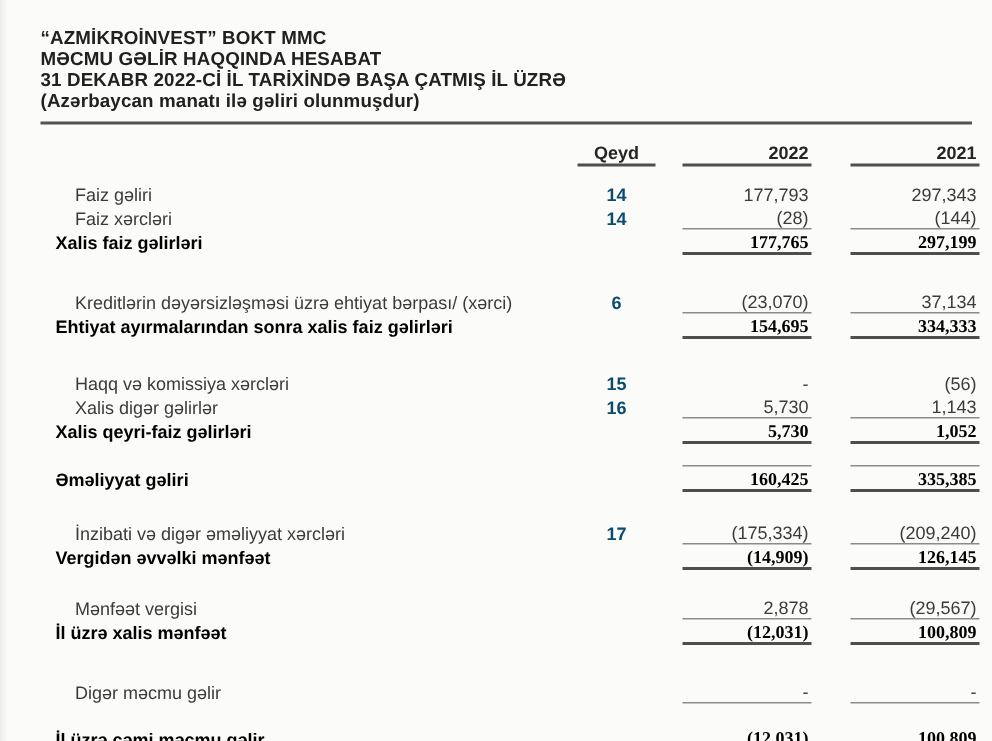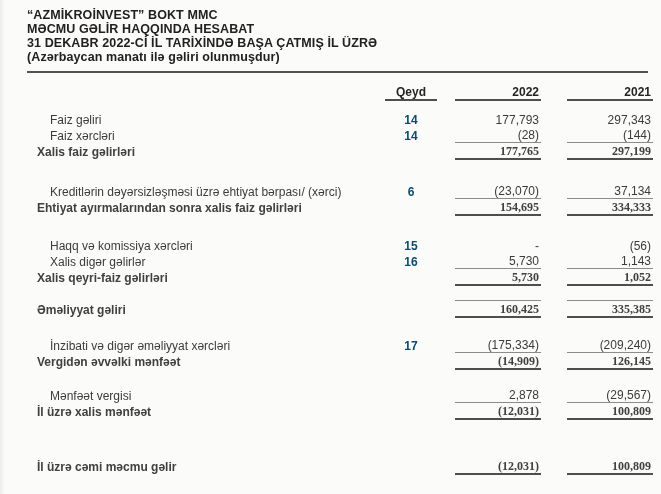--- a/index.html
+++ b/index.html
@@ -6,21 +6,21 @@
   body{
     width:661px;height:494px;
     background:#fbfbf9;
     font-family:"Liberation Sans", sans-serif;
     color:#3b3b3b;
     overflow:hidden;
     position:relative;
   }
   .page{
     position:absolute;inset:0;
-    padding:8px 8px 0 27px;
+    padding:18px 8px 0 27px;
     box-sizing:border-box;
     border-radius:13px;
   }
   .page::before{ 
     content:"";position:absolute;left:0;top:0;bottom:0;width:5px;
     background:linear-gradient(90deg,#ececea,rgba(236,236,234,0));
     pointer-events:none;
   }
   .doc-header{
     font-weight:bold;
@@ -65,21 +65,21 @@
     padding-right:2px;
   }
   tr.headgap td{height:11px;}
   td.c-label{text-align:left;padding-left:10px;}
   td.c-label.indent{padding-left:23px;}
   td.c-note{text-align:center;font-weight:bold;color:#0c4a6e;}
   td.c-val{text-align:right;padding-right:2px;}
   td.c-val.u{border-bottom:1px solid #8d8b87;}
   td.c-val.t{border-bottom:2px solid #504e4a;font-family:Liberation Serif, serif;}
   td.c-val.o{border-top:1px solid #8d8b87;}
-  tr.bold td{font-weight:bold;color:#404040;}
+  tr.bold td{font-weight:bold;color:#000000;}
 </style>
 </head>
 <body>
 
 <div class="page">
 
   <div class="doc-header">
     <div>“AZMİKROİNVEST” BOKT MMC</div>
     <div>MƏCMU GƏLİR HAQQINDA HESABAT</div>
     <div>31 DEKABR 2022-Cİ İL TARİXİNDƏ BAŞA ÇATMIŞ İL ÜZRƏ</div>
@@ -225,20 +225,28 @@
           <td class="c-note"></td>
           <td class=""></td>
           <td class="c-val t">(12,031)</td>
           <td class=""></td>
           <td class="c-val t">100,809</td>
         </tr>
         <tr>
           <td colspan="6" style="height: 23px;"></td>
         </tr>
         <tr>
+          <td class="c-label indent">Digər məcmu gəlir</td>
+          <td class="c-note"></td>
+          <td class=""></td>
+          <td class="c-val u">-</td>
+          <td class=""></td>
+          <td class="c-val u">-</td>
+        </tr>
+        <tr>
           <td colspan="6" style="height: 15px;"></td>
         </tr>
         <tr class="bold">
           <td class="c-label">İl üzrə cəmi məcmu gəlir</td>
           <td class="c-note"></td>
           <td class=""></td>
           <td class="c-val t">(12,031)</td>
           <td class=""></td>
           <td class="c-val t">100,809</td>
         </tr>

